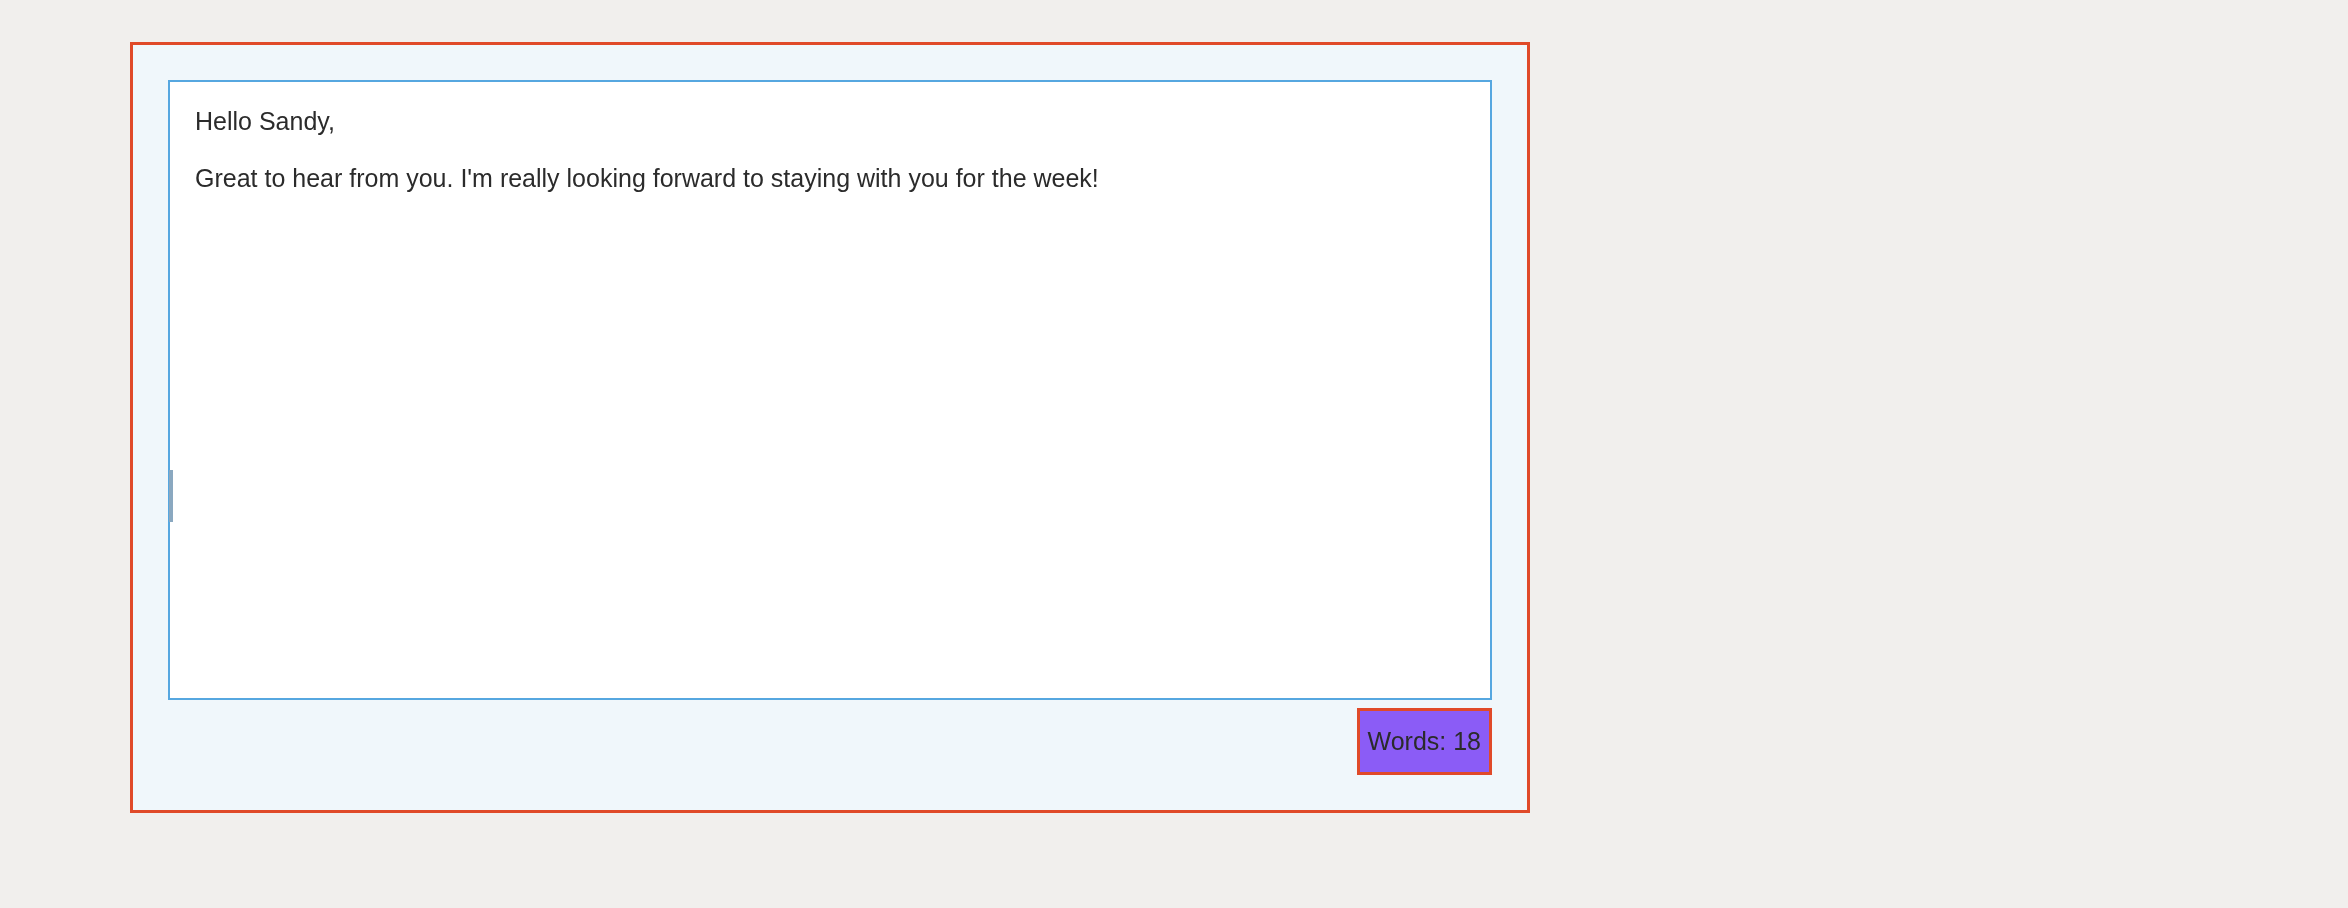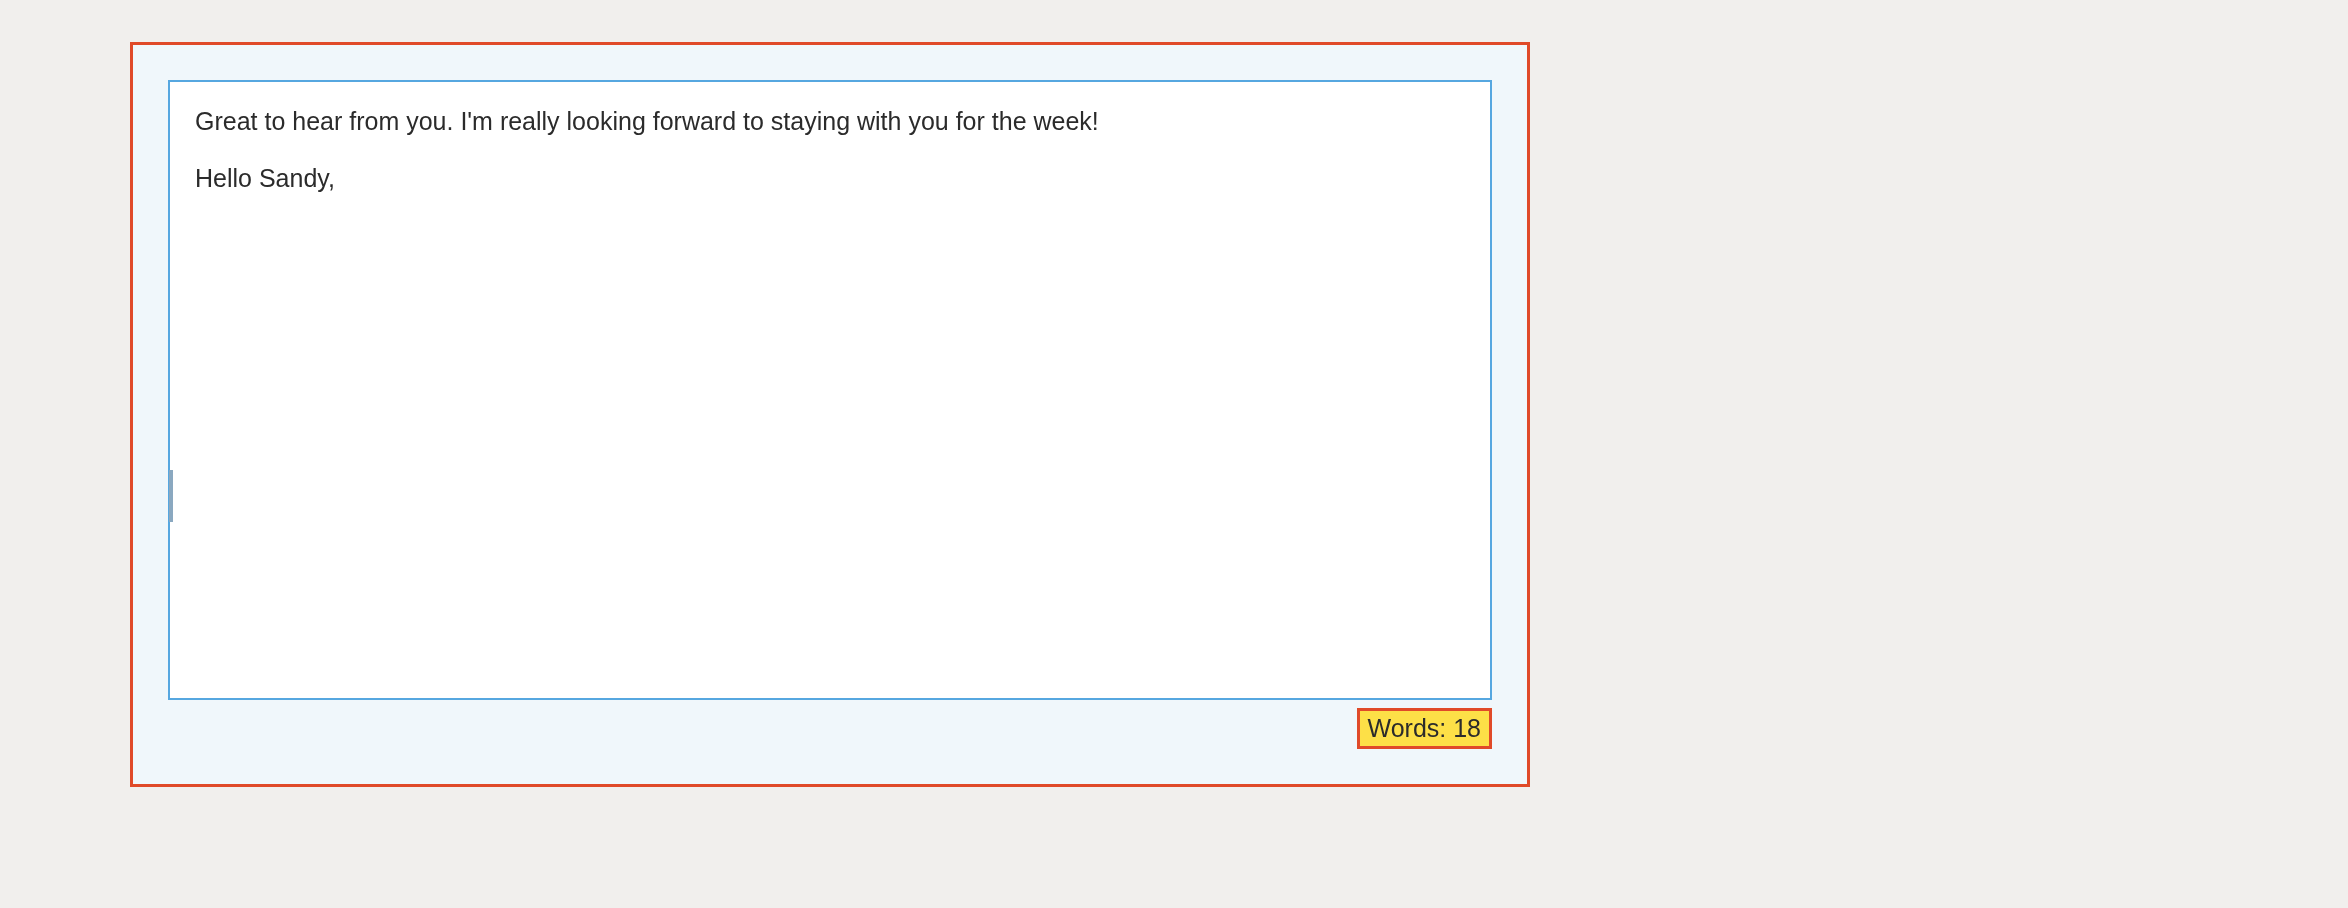--- a/index.html
+++ b/index.html
@@ -45,31 +45,31 @@
       height: 52px;
       background: #8aa8c0;
     }
     .word-count-row {
       display: flex;
       justify-content: flex-end;
       margin-top: 8px;
     }
     .word-count {
       border: 3px solid #e04a29;
-      background: #fde047;
-      padding: 3px 8px;
+      background: #8b5cf6;
+      padding: 16px 8px;
       font-size: 25px;
       color: #2b2b2b;
     }
   </style>
 </head>
 <body>
 
 <div class="outer-container">
   <div class="text-box">
+    <p>Hello Sandy,</p>
     <p>Great to hear from you.  I'm really looking forward to staying with you for the week!</p>
-    <p>Hello Sandy,</p>
     <div class="cursor-mark"></div>
   </div>
   <div class="word-count-row">
     <div class="word-count">Words: 18</div>
   </div>
 </div>
 
 </body></html>

